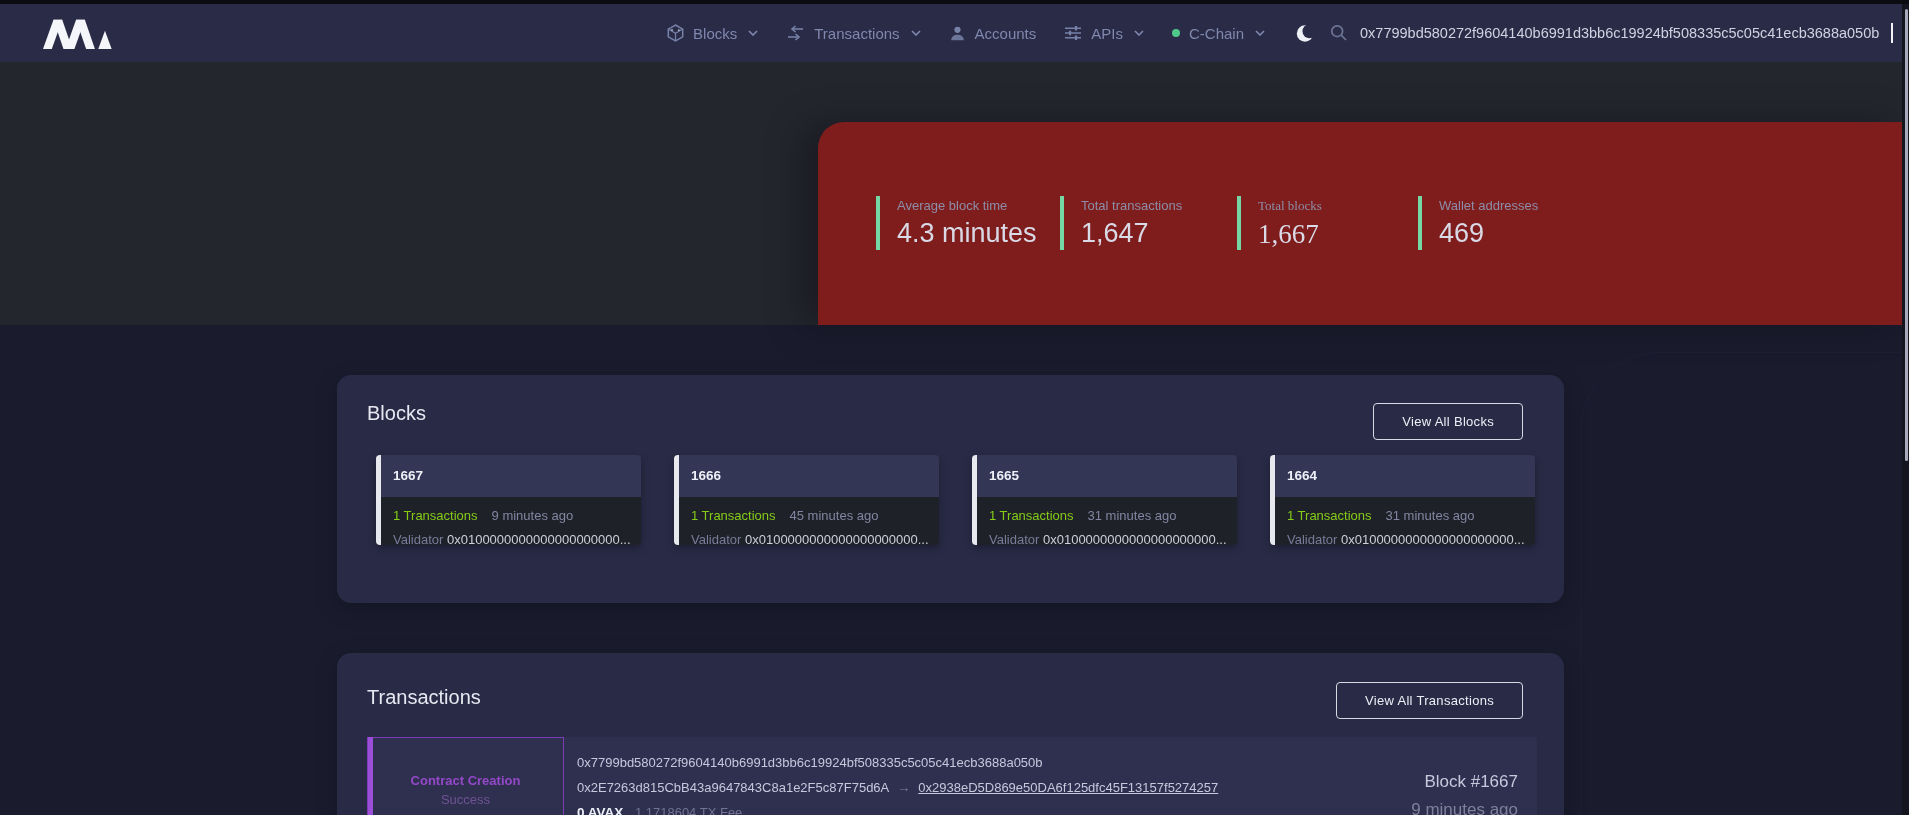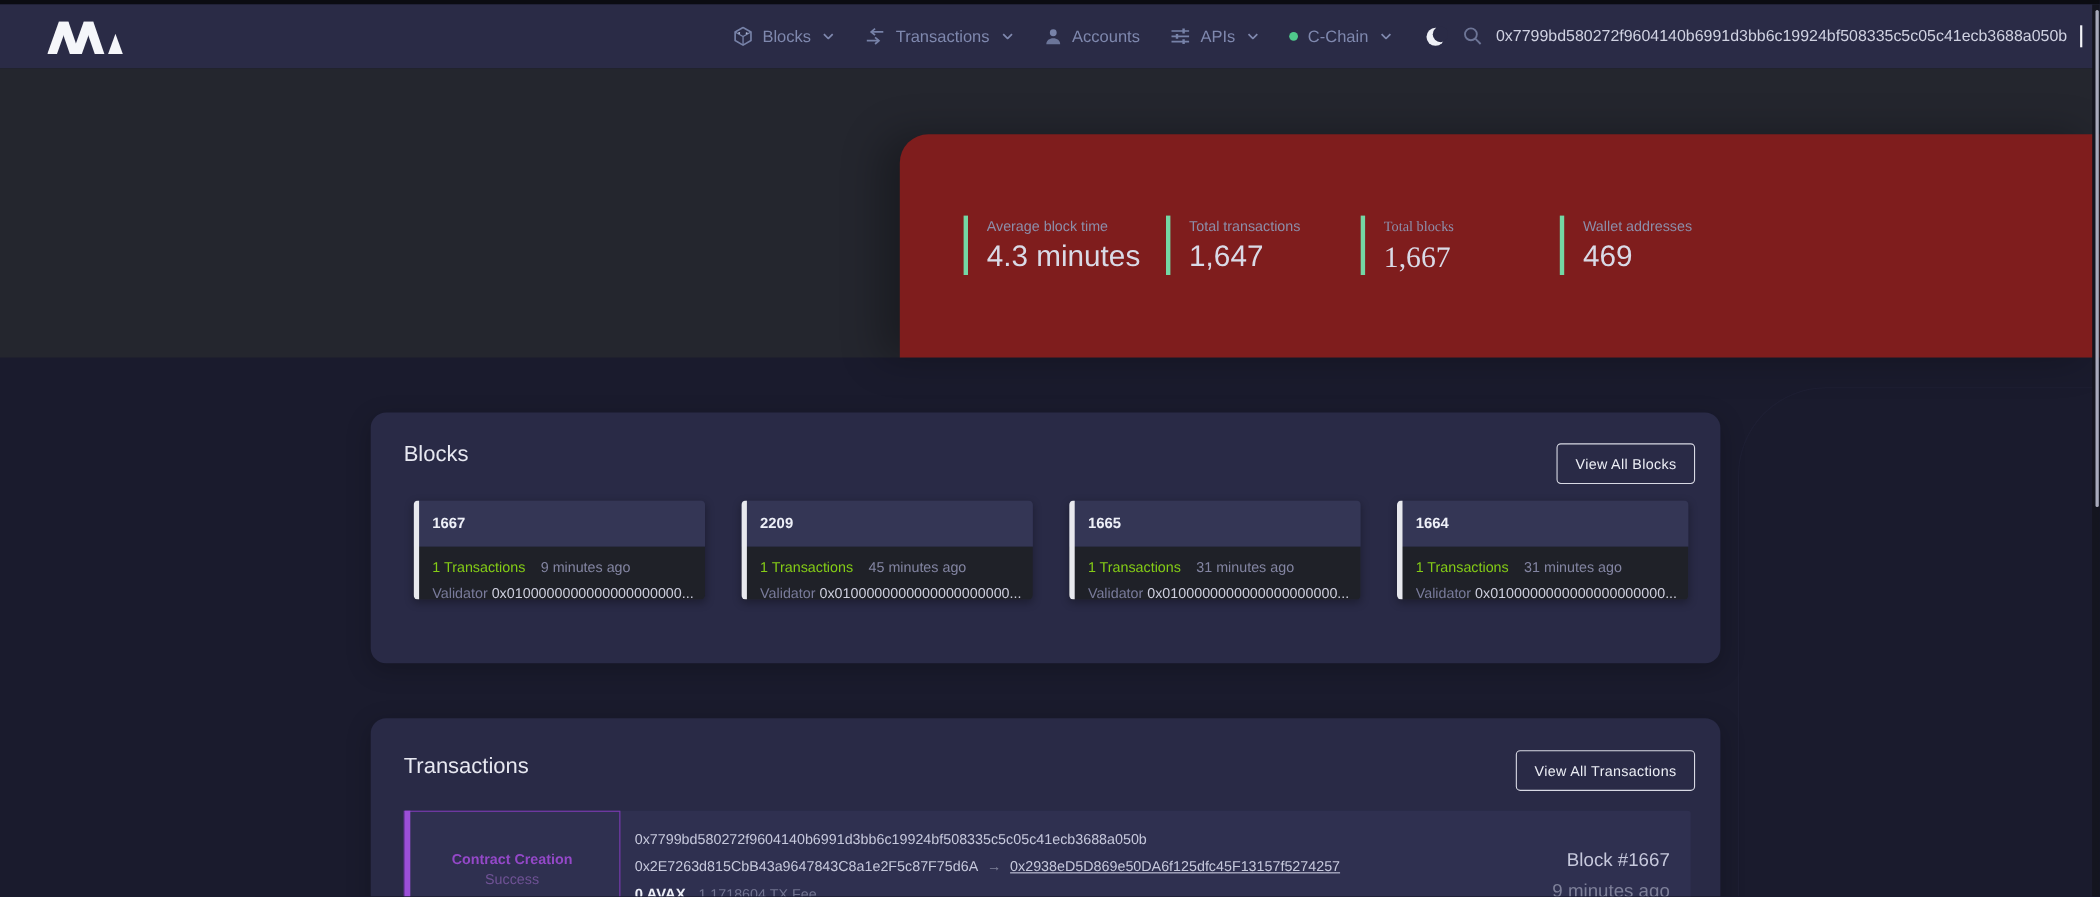--- a/index.html
+++ b/index.html
@@ -30,23 +30,23 @@
   .stat-value{font-size:27px;color:#d9dae6;margin-top:5px;white-space:nowrap;}
 
   
   .bg-decor{position:absolute;left:1580px;top:352px;width:420px;height:700px;
             border:1px solid rgba(120,126,170,0.05);border-radius:80px;}
 
   
   .panel{position:absolute;left:337px;width:1227px;background:#292a46;border-radius:14px;
          box-shadow:0 6px 22px rgba(0,0,0,.22);}
   .panel-title{position:absolute;left:30px;font-size:20px;color:#e7e8f1;}
-  .view-all-btn{position:absolute;right:23px;background:transparent;border:1px solid #d8d9e4;
+  .view-all-btn{position:absolute;right:41px;background:transparent;border:1px solid #d8d9e4;
                 color:#eceef5;font-size:13px;font-family:"Liberation Sans",sans-serif;
-                padding:10px 16px;border-radius:4px;letter-spacing:.3px;cursor:pointer;white-space:nowrap;}
+                padding:10px 28px;border-radius:4px;letter-spacing:.3px;cursor:pointer;white-space:nowrap;}
 
   
   .cards-row{position:absolute;left:39px;top:80px;display:flex;gap:33px;}
   .block-card{position:relative;width:265px;height:90px;border-radius:4px;overflow:hidden;
               box-shadow:0 3px 8px rgba(0,0,0,.3);cursor:pointer;flex:none;}
   .card-bar{position:absolute;left:0;top:0;width:5px;height:100%;background:#e8e9ee;z-index:2;}
   .card-head{height:42px;background:#343655;color:#eef0f8;font-size:13.5px;font-weight:bold;
              line-height:42px;padding-left:17px;}
   .card-body{height:66px;background:#1f2128;padding:11px 10px 0 17px;font-size:13px;}
   .card-row1{display:flex;gap:14px;white-space:nowrap;}
@@ -215,21 +215,21 @@
           </div>
           <div class="card-row2">
             <span class="card-vlabel">Validator</span>
             <span class="card-vaddr">0x0100000000000000000000...</span>
           </div>
         </div>
       </div>
 
       <div class="block-card">
         <div class="card-bar"></div>
-        <div class="card-head">2209</div>
+        <div class="card-head">1666</div>
         <div class="card-body">
           <div class="card-row1">
             <span class="card-tx">1 Transactions</span>
             <span class="card-ago">45 minutes ago</span>
           </div>
           <div class="card-row2">
             <span class="card-vlabel">Validator</span>
             <span class="card-vaddr">0x0100000000000000000000...</span>
           </div>
         </div>

